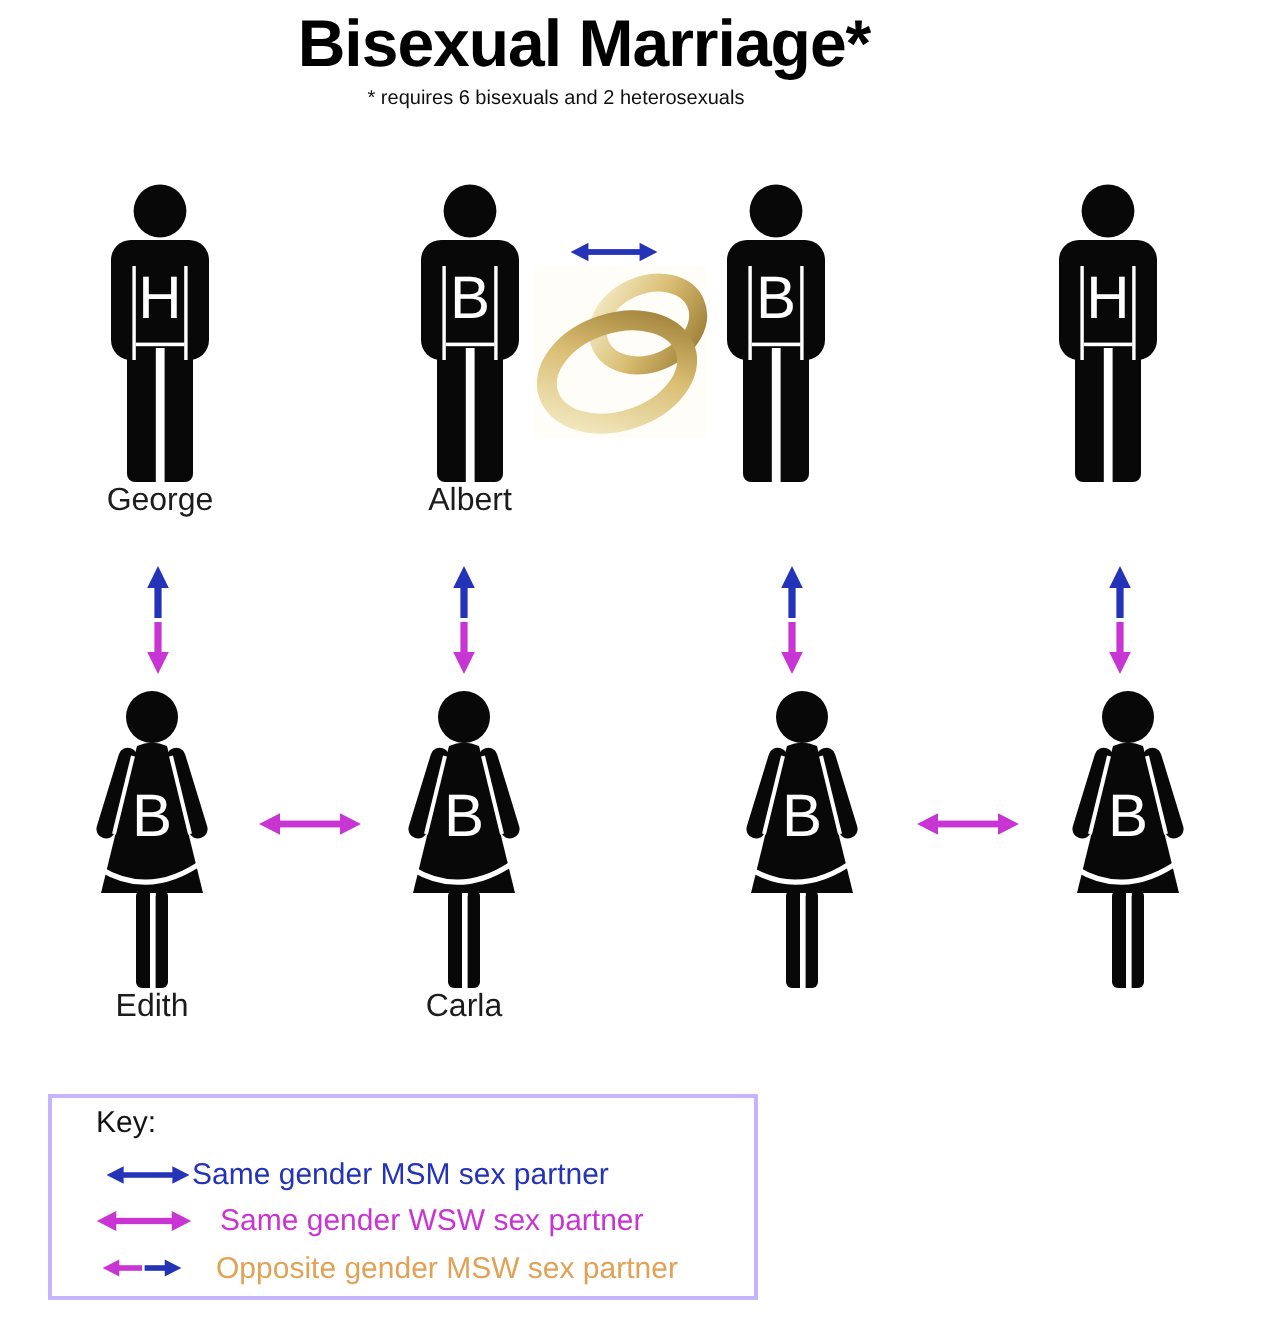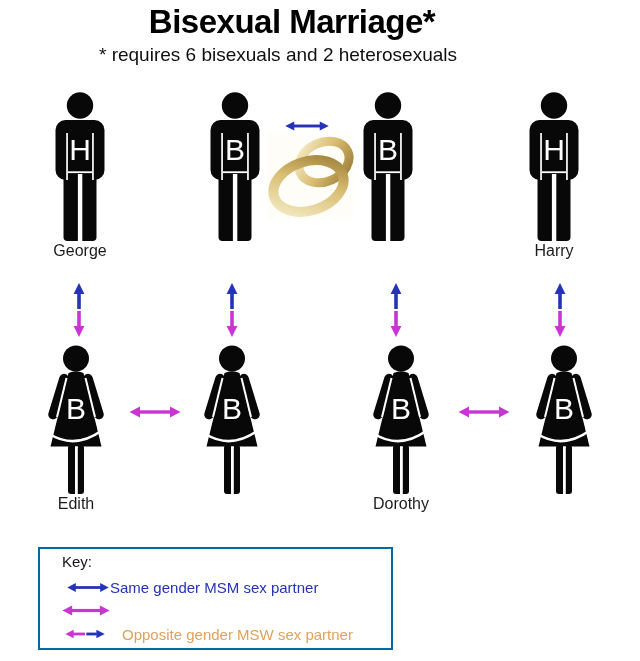--- a/index.html
+++ b/index.html
@@ -17,37 +17,37 @@
   .stage{
     position:relative;width:612px;height:661px;background:#ffffff;overflow:hidden;
     font-family:"Liberation Sans",sans-serif;color:#111;
   }
   .page-title{
     position:absolute;left:0;top:3px;width:584px;text-align:center;
     font-size:33px;font-weight:bold;letter-spacing:-0.5px;color:#000;
   }
   .page-subtitle{
     position:absolute;left:0;top:44px;width:556px;text-align:center;
-    font-size:19px;color:#101010;
+    font-size:10px;color:#101010;
   }
   .person{position:absolute;width:120px;text-align:center;}
   .person svg.figure{display:block;margin:0 auto;}
   .person .letter{
     position:absolute;left:0;right:0;text-align:center;
     font-size:30px;line-height:31px;color:var(--letter-white);
   }
   .person.male .letter{top:42px;}
   .person.female .letter{top:48px;}
   .person .pname{font-size:16px;color:#1c1c1c;}
   .arrow-abs{position:absolute;}
   .blue{color:var(--msm-blue);}
   .magenta{color:var(--wsw-magenta);}
   .key-box{
-    position:absolute;left:38px;top:547px;width:355px;height:103px;
-    border:2px solid #0369a1;background:#fff;box-sizing:border-box;
+    position:absolute;left:24px;top:547px;width:355px;height:103px;
+    border:2px solid #c4b5fd;background:#fff;box-sizing:border-box;
   }
   .key-title{position:absolute;left:22px;top:4px;font-size:15px;color:var(--key-text-black);}
   .key-row{position:absolute;display:flex;align-items:center;height:20px;left:0;right:4px;}
   .key-row.r1{top:28px;padding-left:26px;}
   .key-row.r2{top:51px;padding-left:21px;}
   .key-row.r3{top:75px;padding-left:22px;}
   .key-row .key-label{font-size:15px;white-space:nowrap;}
   .key-row.r1 .key-label{color:var(--msm-blue);}
   .key-row.r2 .key-label{color:var(--wsw-magenta);margin-left:13px;}
   .key-row.r3 .key-label{color:var(--msw-label-orange);margin-left:14px;text-align:right;}
@@ -130,33 +130,33 @@
         <use href="#sym-male"></use>
       </svg>
     <span class="letter">H</span>
     <div class="pname">George</div>
   </div>
   <div class="person male" style="left:175px;top:92px;">
     <svg class="figure" width="60" height="150">
         <use href="#sym-male"></use>
       </svg>
     <span class="letter">B</span>
+    <div class="pname">Albert</div>
   </div>
   <div class="person male" style="left:328px;top:92px;">
     <svg class="figure" width="60" height="150">
         <use href="#sym-male"></use>
       </svg>
     <span class="letter">B</span>
   </div>
   <div class="person male" style="left:494px;top:92px;">
     <svg class="figure" width="60" height="150">
         <use href="#sym-male"></use>
       </svg>
     <span class="letter">H</span>
-    <div class="pname">Harry</div>
   </div>
 
   <svg class="arrow-abs blue" style="left:284px;top:119px;" width="46" height="14" viewBox="0 0 54 16">
       <use href="#sym-harrow"></use>
     </svg>
   <svg class="arrow-abs" style="left:266px;top:132px;" width="88" height="88">
       <use href="#sym-rings"></use>
     </svg>
 
   <svg class="arrow-abs" style="left:71px;top:282px;" width="16" height="56">
@@ -177,27 +177,27 @@
         <use href="#sym-female"></use>
       </svg>
     <span class="letter">B</span>
     <div class="pname">Edith</div>
   </div>
   <div class="person female" style="left:172px;top:345px;">
     <svg class="figure" width="64" height="150">
         <use href="#sym-female"></use>
       </svg>
     <span class="letter">B</span>
+    <div class="pname">Carla</div>
   </div>
   <div class="person female" style="left:341px;top:345px;">
     <svg class="figure" width="64" height="150">
         <use href="#sym-female"></use>
       </svg>
     <span class="letter">B</span>
-    <div class="pname">Dorothy</div>
   </div>
   <div class="person female" style="left:504px;top:345px;">
     <svg class="figure" width="64" height="150">
         <use href="#sym-female"></use>
       </svg>
     <span class="letter">B</span>
   </div>
 
   <svg class="arrow-abs magenta" style="left:128px;top:404px;" width="54" height="16">
       <use href="#sym-harrow"></use>
@@ -211,20 +211,21 @@
     <div class="key-row r1">
       <svg class="blue" width="44" height="13" viewBox="0 0 54 16">
           <use href="#sym-harrow"></use>
         </svg>
       <span class="key-label">Same gender MSM sex partner</span>
     </div>
     <div class="key-row r2">
       <svg class="magenta" width="50" height="15" viewBox="0 0 54 16">
           <use href="#sym-harrow"></use>
         </svg>
+      <span class="key-label">Same gender WSW sex partner</span>
     </div>
     <div class="key-row r3">
       <svg width="46" height="14" viewBox="0 0 48 16">
           <use href="#sym-harrow-dual"></use>
         </svg>
       <span class="key-label">Opposite gender MSW sex partner</span>
     </div>
   </div>
 
 </div>

